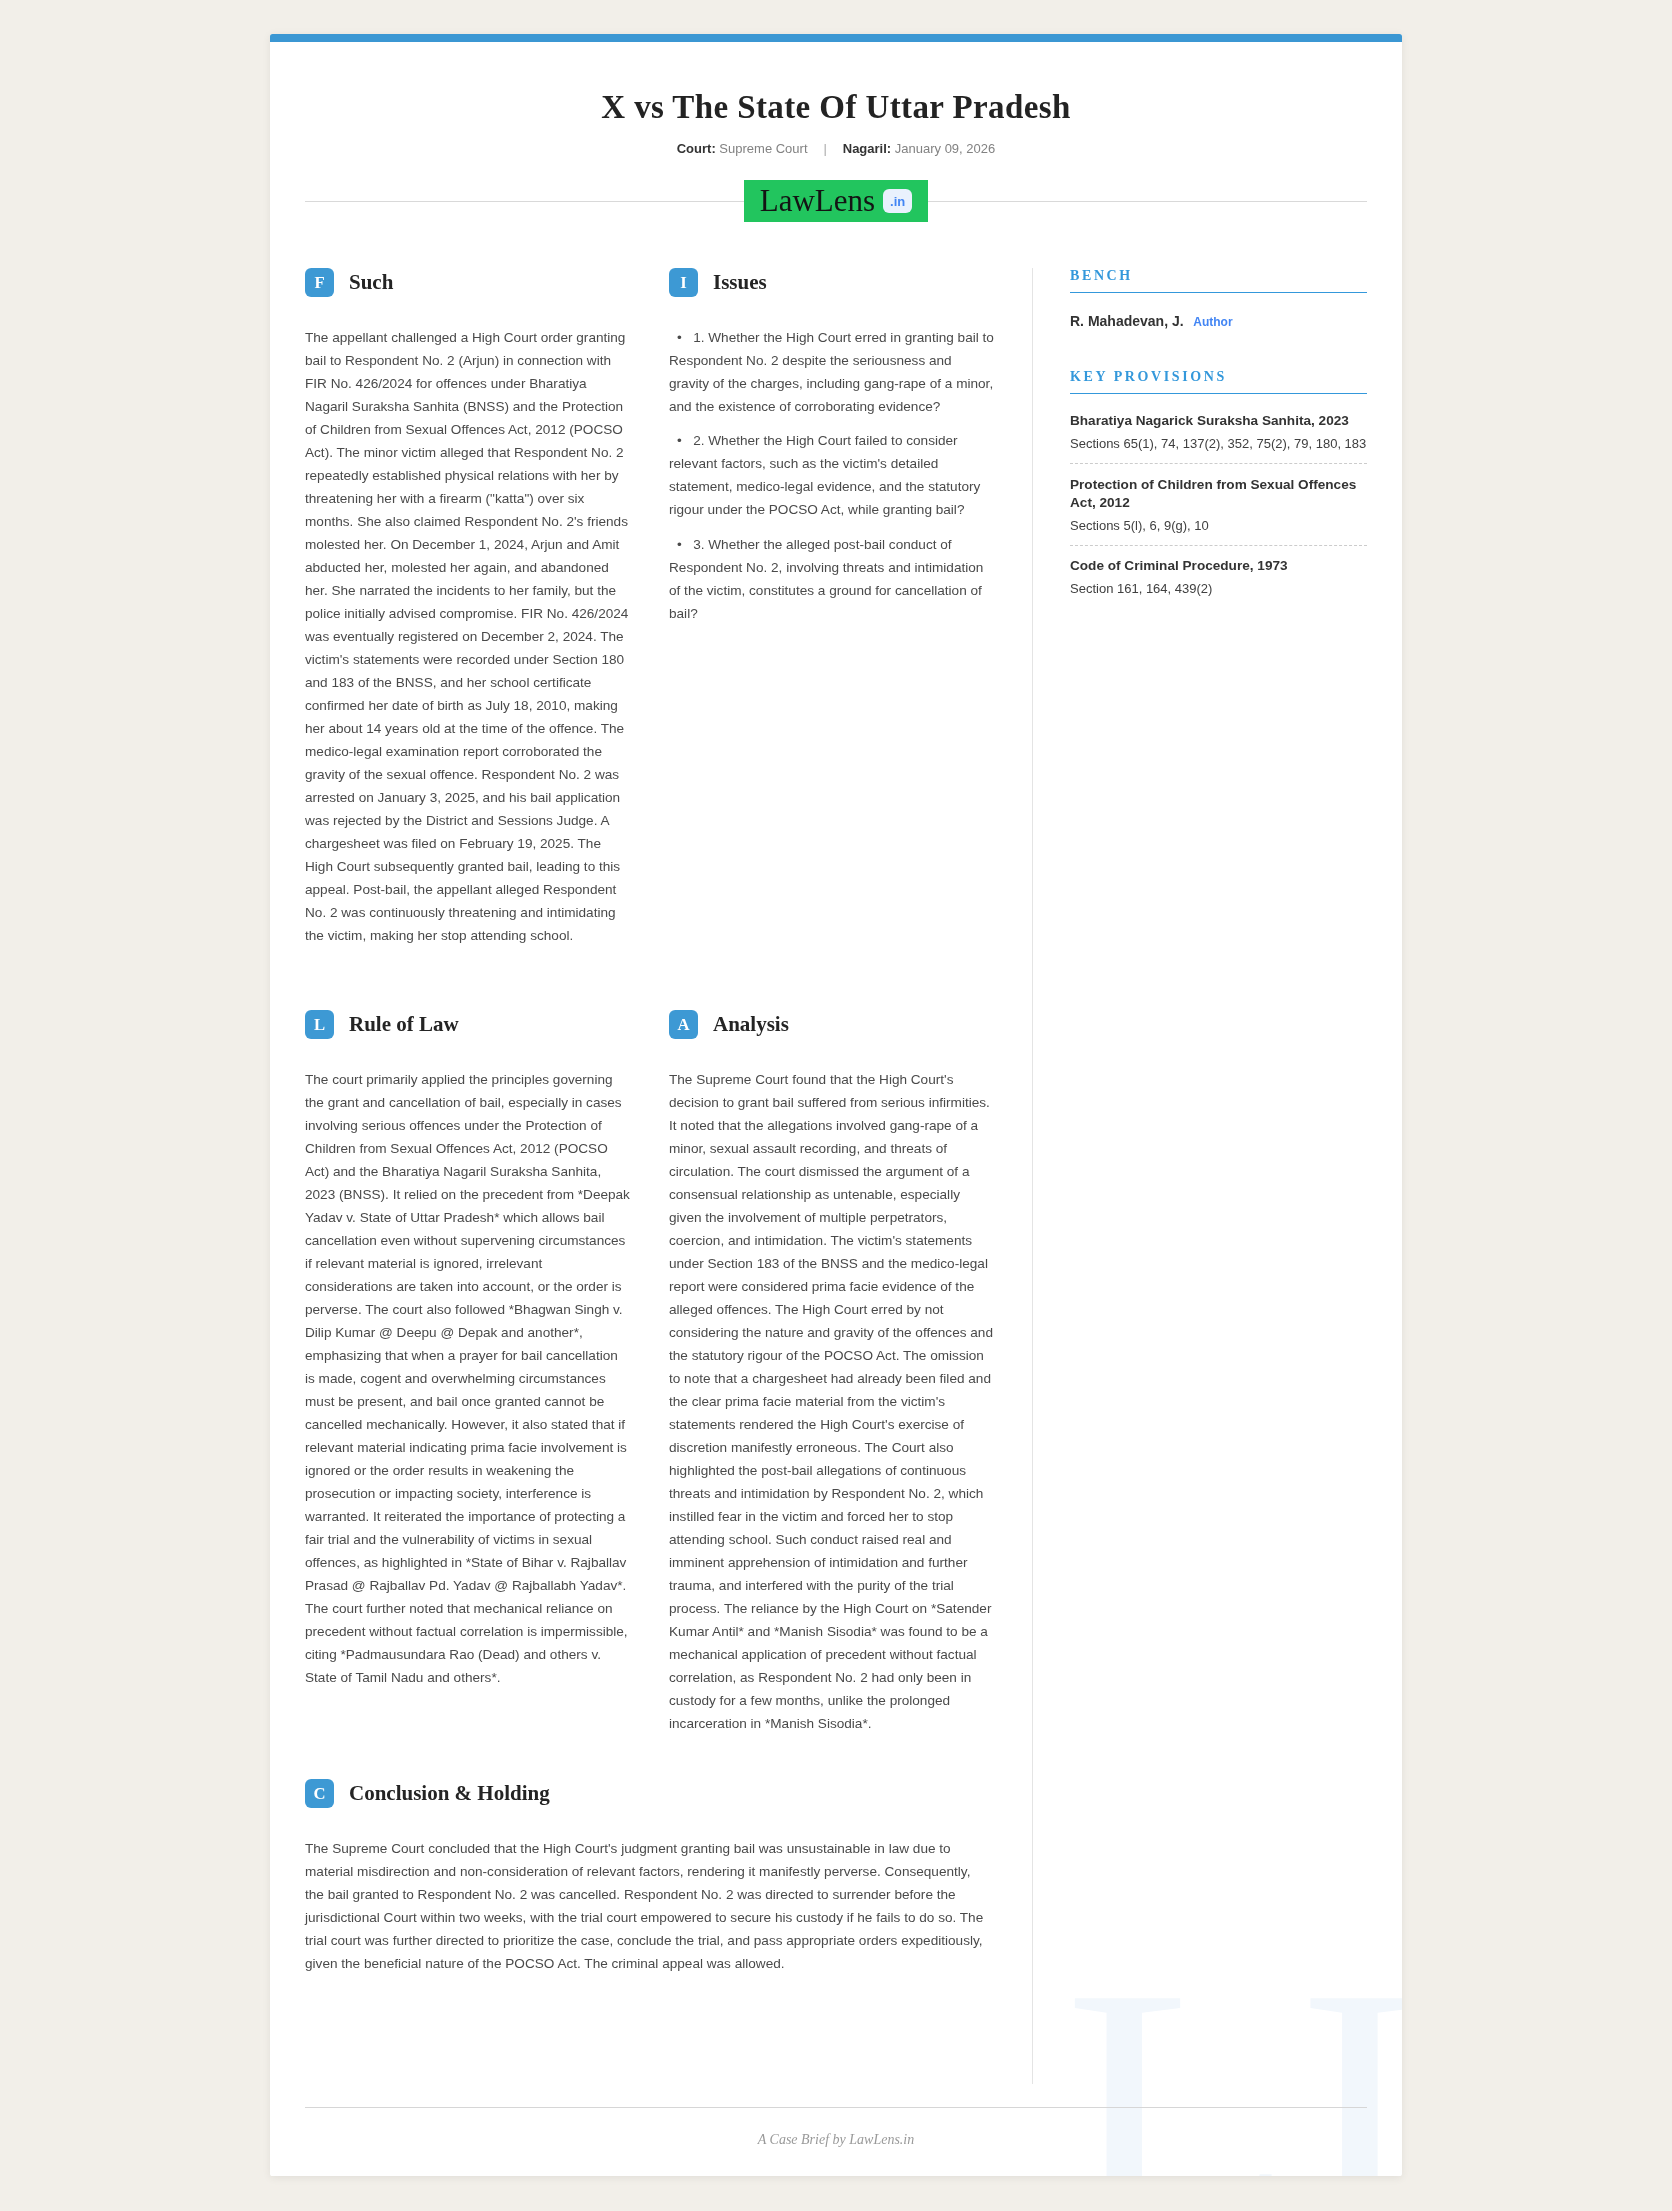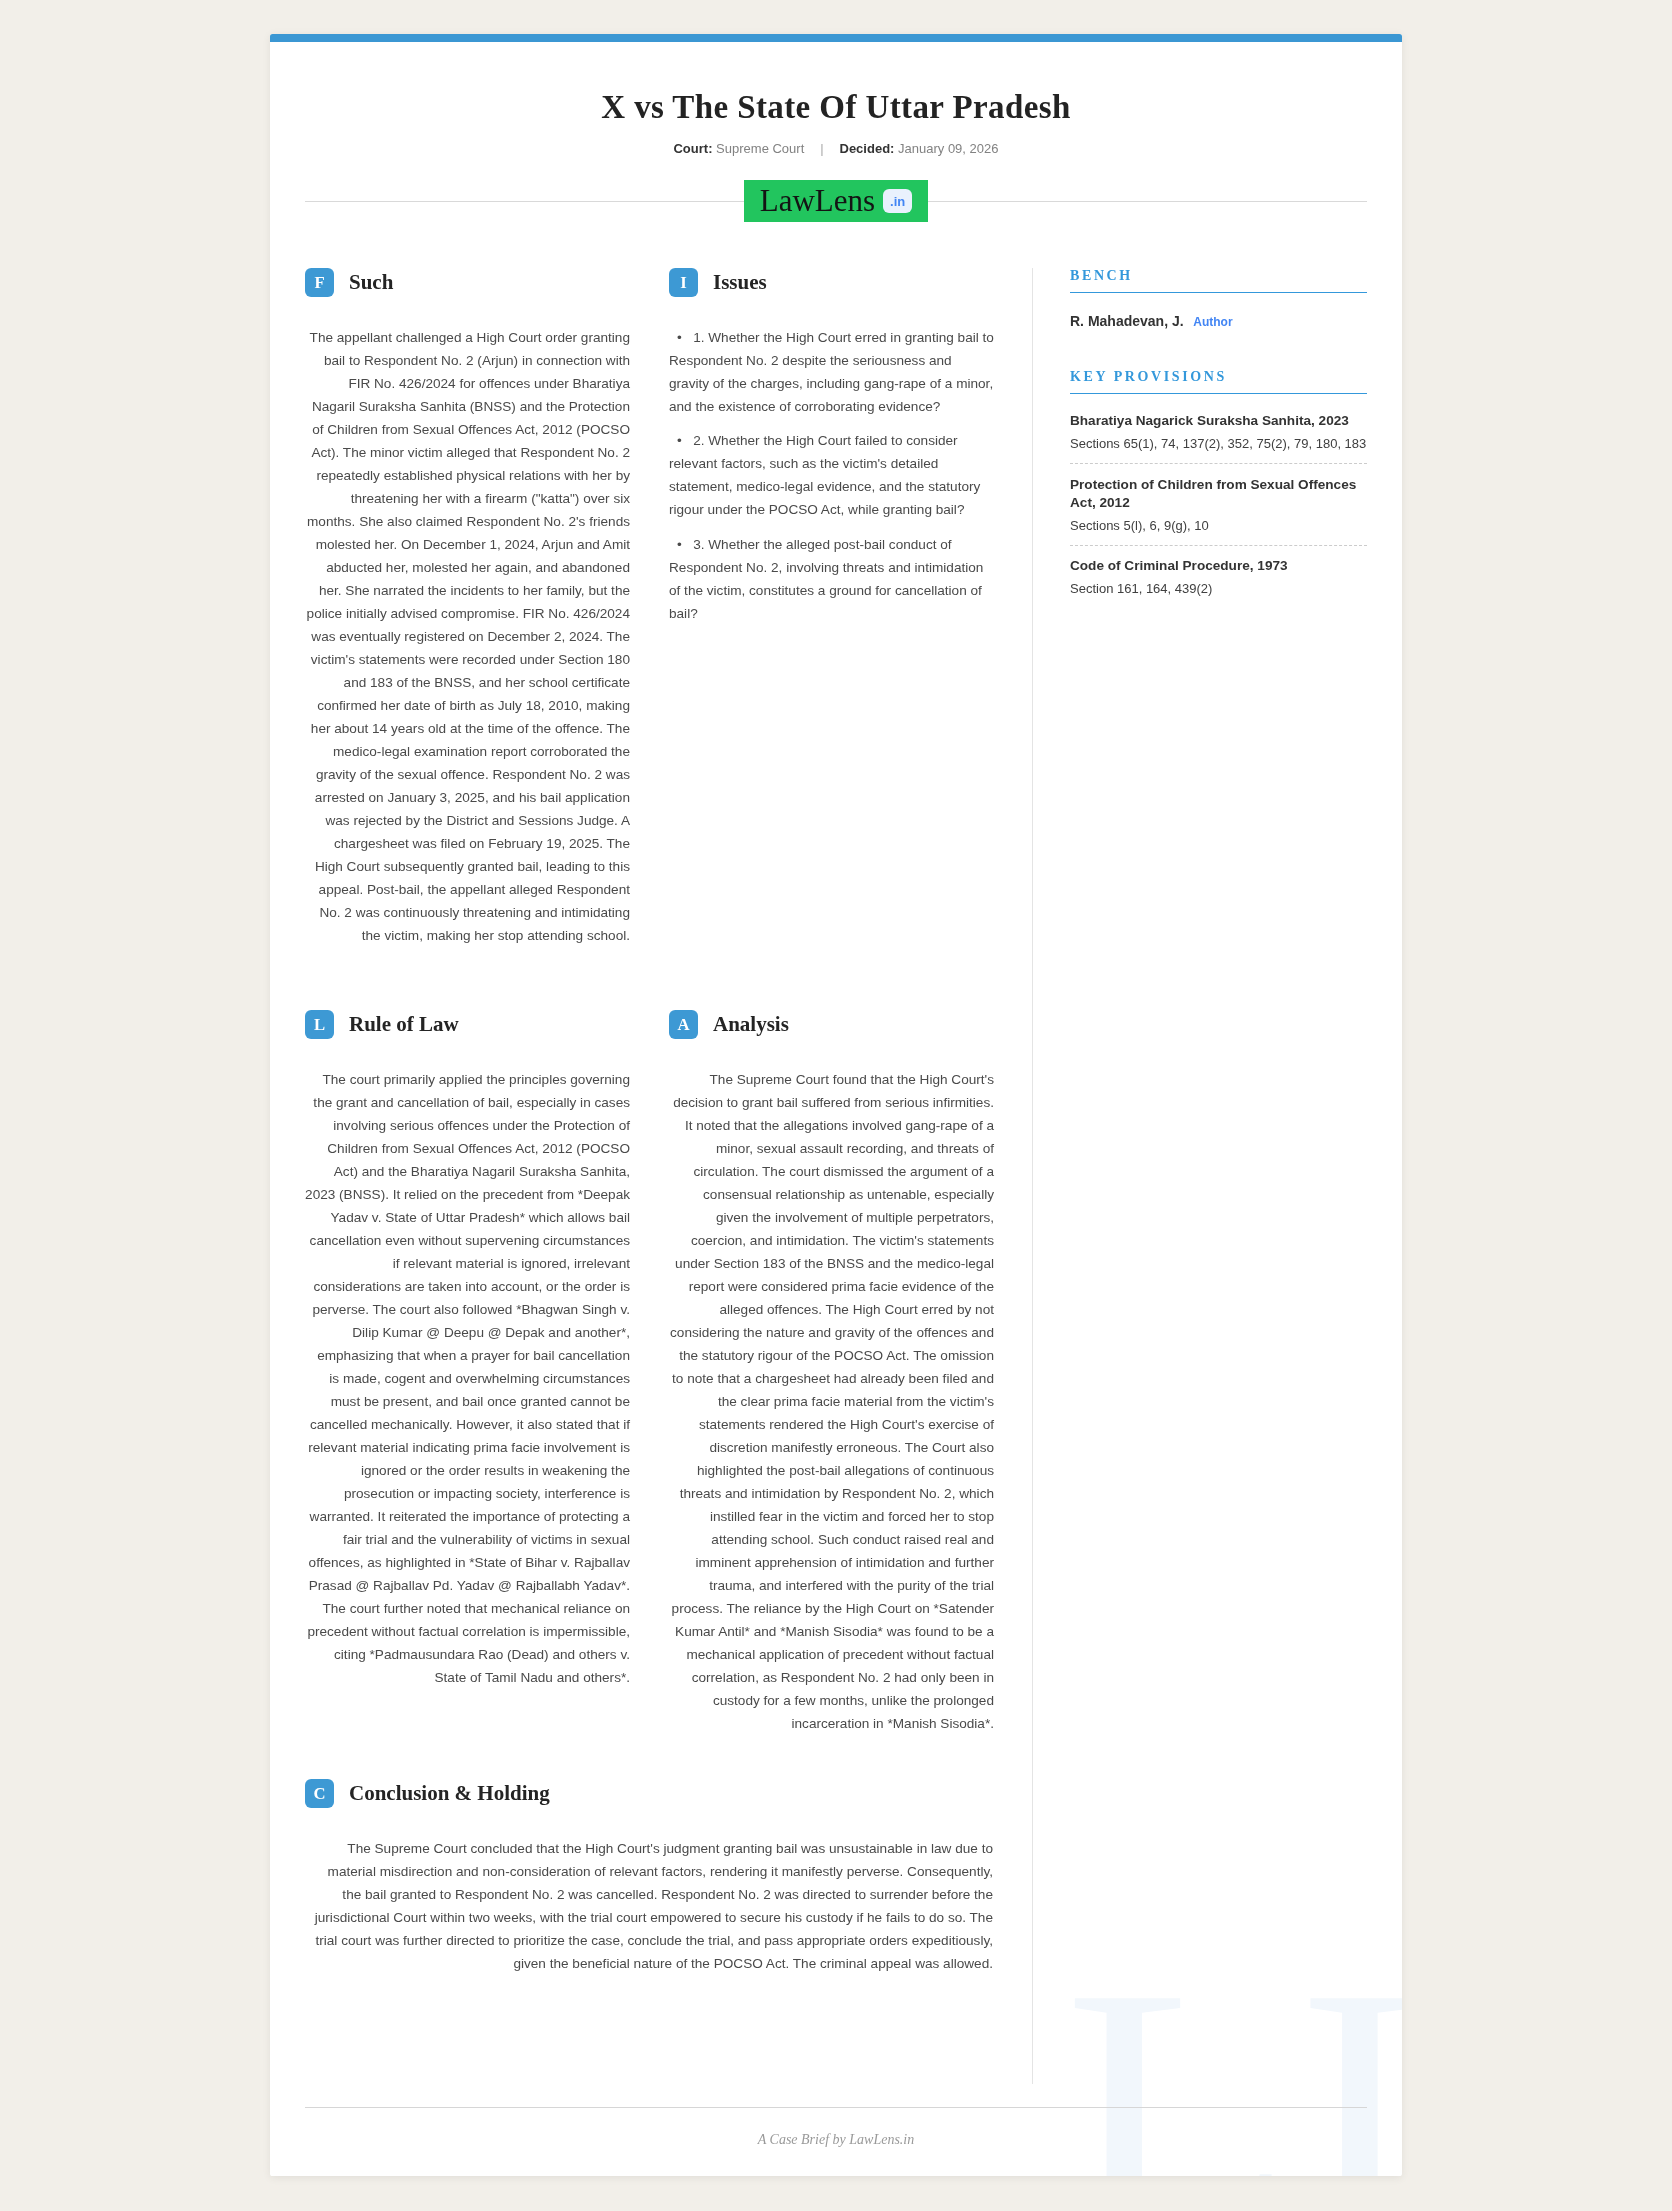--- a/index.html
+++ b/index.html
@@ -99,21 +99,21 @@
     font-weight: 700;
     display: flex; align-items: center; justify-content: center;
   }
   .section-title {
     margin: 0;
     font-family: "Liberation Serif", serif;
     font-size: 21px;
     font-weight: 700;
     color: #242424;
   }
-  .body-text { margin: 0; font-size: 13.6px; line-height: 23px; color: #4a4a4a; text-align: right; }
+  .body-text { margin: 0; font-size: 13.6px; line-height: 23px; color: #4a4a4a; }
   .issues-list { list-style: none; margin: 0; padding: 0; font-size: 13.6px; line-height: 23px; color: #4a4a4a; }
   .issues-list li { margin-bottom: 11.4px; }
   .issues-list li::before { content: "\2022"; margin: 0 11.4px 0 8px; color: #4a4a4a; }
   .conclusion { margin-top: 44px; padding-right: 39px; }
 
   
   .sidebar { flex: 1 1 auto; border-left: 0.9px solid #e4e4e4; padding-left: 37px; }
   .side-heading {
     margin: 0;
     font-family: "Liberation Serif", serif;
@@ -154,21 +154,21 @@
 
 <div class="card">
   <div class="topbar"></div>
 
   <header class="header">
     <h1 class="title">X vs The State Of Uttar Pradesh</h1>
     <div class="meta">
       <span class="meta-label">Court:</span>
       <span class="meta-value">Supreme Court</span>
       <span class="meta-sep">|</span>
-      <span class="meta-label">Decided:</span>
+      <span class="meta-label">Nagaril:</span>
       <span class="meta-value">January 09, 2026</span>
     </div>
     <div class="logo-row">
       <span class="logo-chip">
         <span class="logo-text">LawLens</span>
         <span class="logo-badge">.in</span>
       </span>
     </div>
   </header>
 

